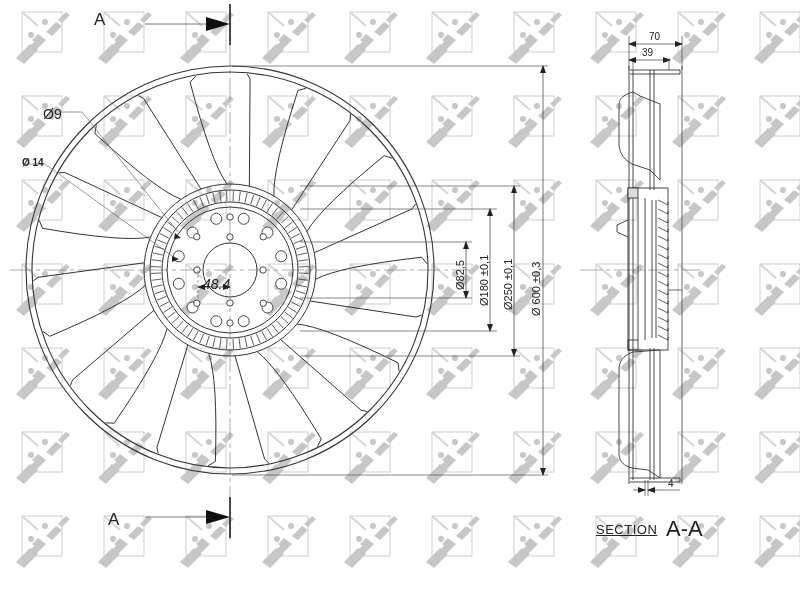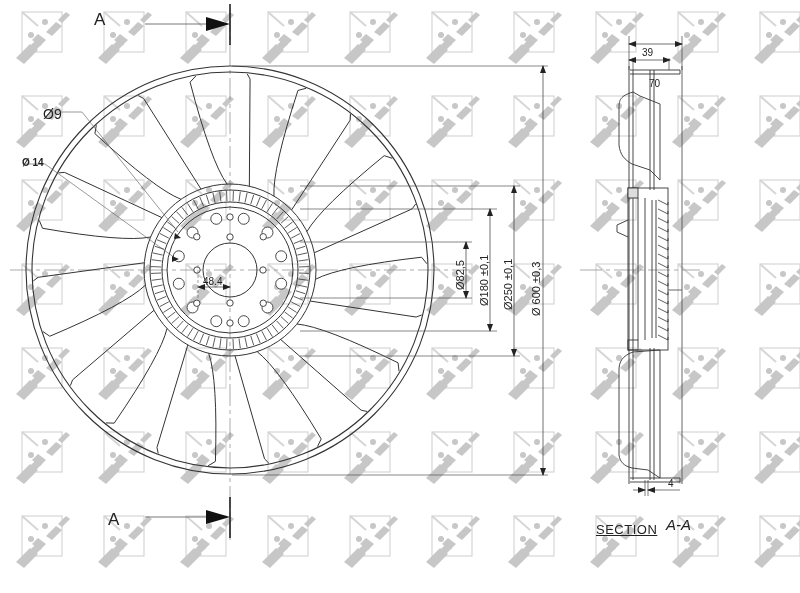--- a/index.html
+++ b/index.html
@@ -326,26 +326,26 @@
       <line x1="660" y1="490" x2="680" y2="490"></line>
     </g>
   </svg>
 
   
   <span class="lbl" style="left:94px;top:10px;font-size:17px;">A</span>
   <span class="lbl" style="left:108px;top:510px;font-size:17px;">A</span>
 
   <span class="lbl" style="left:43px;top:106px;font-size:14px;">Ø9</span>
   <span class="lbl" style="left:22px;top:157px;font-size:10px;font-weight:bold;">Ø 14</span>
-  <span class="lbl" style="left:203px;top:276px;font-size:10px;">48.4</span>
+  <span class="lbl" style="left:203px;top:276px;font-size:14px;font-style:italic;">48.4</span>
 
   <span class="vlbl" style="left:454px;top:290px;">Ø82,5</span>
   <span class="vlbl" style="left:478px;top:306px;">Ø180  ±0,1</span>
   <span class="vlbl" style="left:502px;top:310px;">Ø250  ±0,1</span>
   <span class="vlbl" style="left:530px;top:316px;">Ø  600  ±0,3</span>
 
-  <span class="lbl" style="left:649px;top:31px;font-size:10px;margin-top:47px;">70</span>
+  <span class="lbl" style="left:649px;top:31px;font-size:10px;">70</span>
   <span class="lbl" style="left:642px;top:47px;font-size:10px;">39</span>
   <span class="lbl" style="left:668px;top:478px;font-size:10px;">4</span>
 
   <span class="lbl" style="left:596px;top:522px;font-size:13px;letter-spacing:0.5px;text-decoration:underline;">SECTION</span>
-  <span class="lbl" style="left:666px;top:516px;font-size:15px;font-style:italic;">A-A</span>
+  <span class="lbl" style="left:666px;top:516px;font-size:22px;">A-A</span>
 </div>
 
 </body></html>

